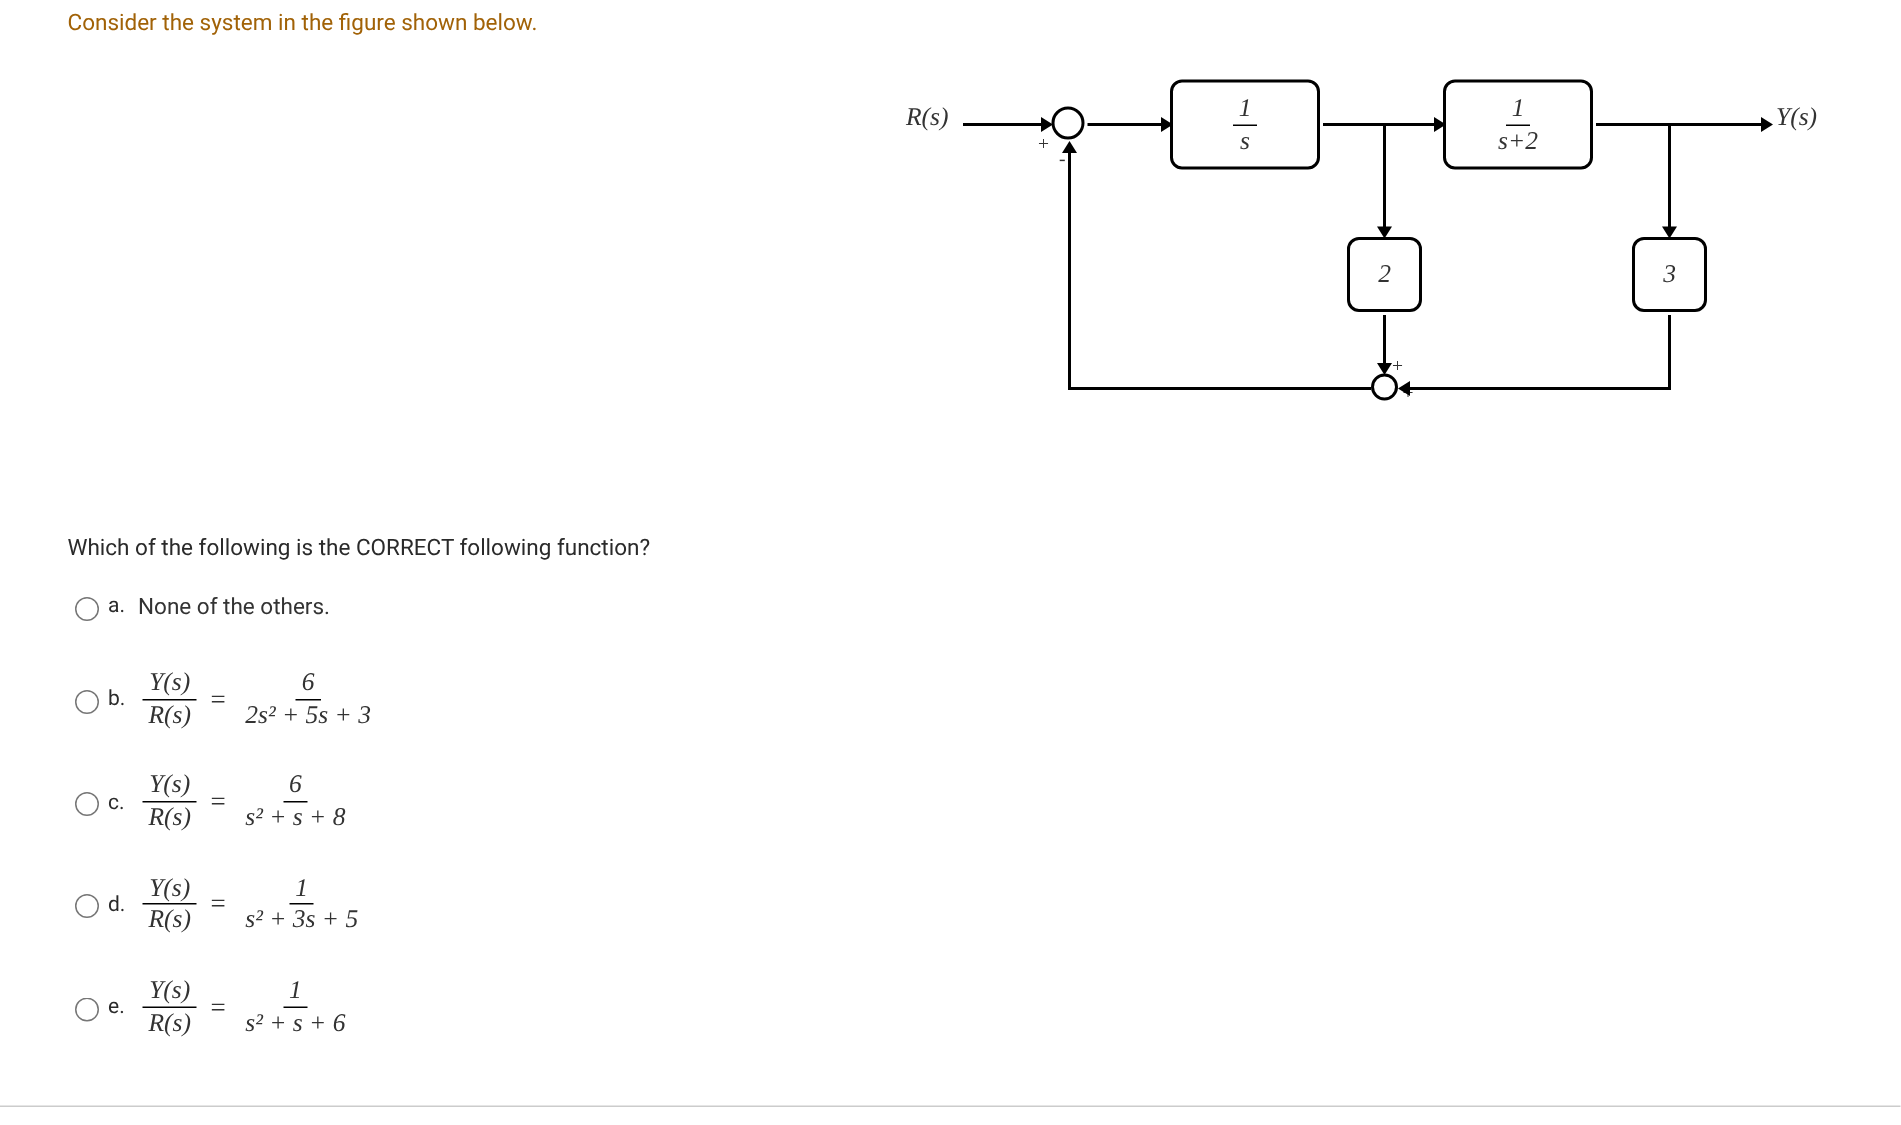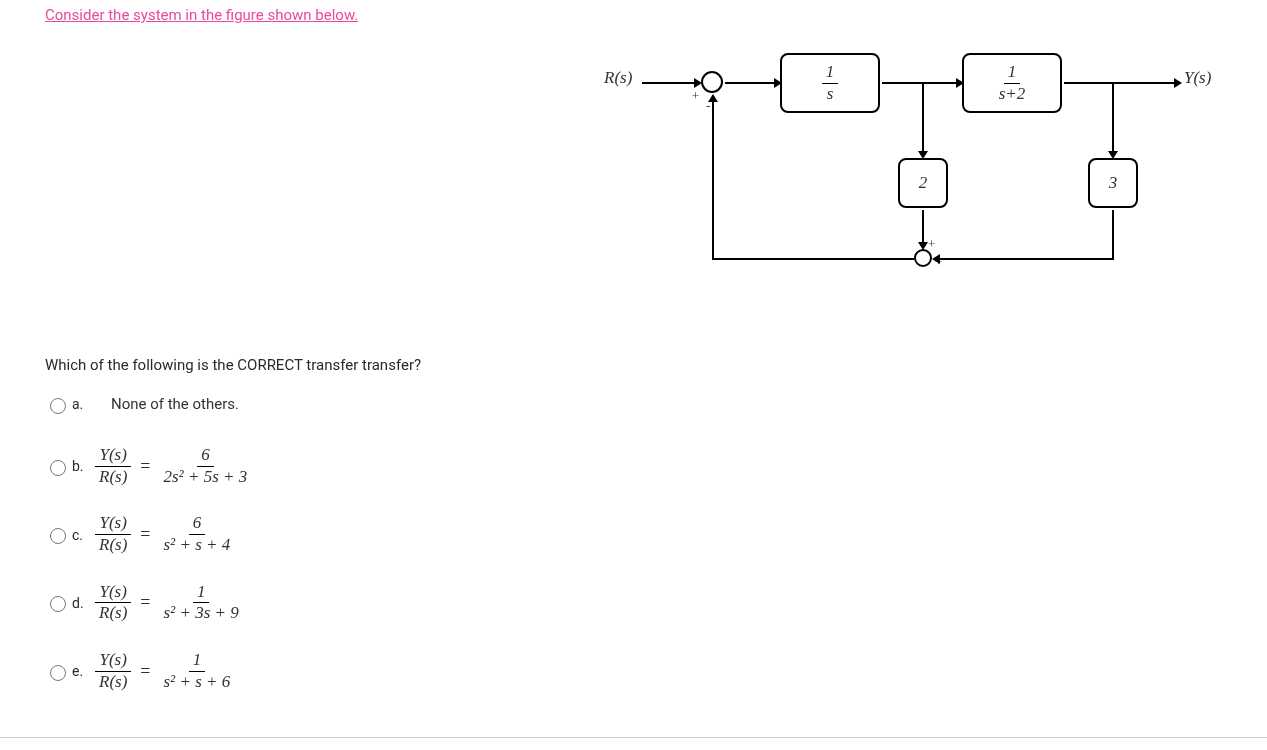--- a/index.html
+++ b/index.html
@@ -11,22 +11,21 @@
     color: #333;
     background: #fff;
     width: 1267px;
     height: 750px;
     position: relative;
   }
   .question-text {
     position: absolute;
     left: 45px;
     top: 6px;
-    color: #ec4899;
-    text-decoration: underline;
+    color: #a16207;
   }
   .subquestion {
     position: absolute;
     left: 45px;
     top: 356px;
     color: #2a2a2a;
   }
   .options {
     position: absolute;
     left: 45px;
@@ -62,21 +61,21 @@
     flex-direction: column;
     align-items: center;
     vertical-align: middle;
     margin: 0 3px;
     font-size: 17px;
     line-height: 1.1;
   }
   .frac .num { border-bottom: 1px solid #000; padding: 0 4px 1px 4px; white-space: nowrap; }
   .frac .den { padding: 1px 4px 0 4px; white-space: nowrap; }
   .eq { margin: 0 6px; font-style: normal; }
-  .plain-text { font-style: normal; font-family: inherit; font-size: 15px; margin-left: 19px; }
+  .plain-text { font-style: normal; font-family: inherit; font-size: 15px; }
 
   
   .diagram {
     position: absolute;
     left: 600px;
     top: 50px;
     width: 640px;
     height: 260px;
     font-family: "Times New Roman", Times, serif;
     font-style: italic;
@@ -199,21 +198,21 @@
   <div class="sign" style="left:328px; top:186px;">+</div>
   <div class="sign" style="left:335px; top:204px;">+</div>
 
   <div class="vline" style="left:512px; top:160px; height:49px;"></div>
   <div class="hline arrowL" style="left:334px; top:208px; width:180px;"></div>
 
   <div class="hline" style="left:112px; top:208px; width:202px;"></div>
   <div class="vline arrowU" style="left:112px; top:46px; height:163px;"></div>
 </div>
 
-<div class="subquestion">Which of the following is the CORRECT transfer transfer?</div>
+<div class="subquestion">Which of the following is the CORRECT following function?</div>
 
 <div class="options">
 
   <div class="option">
     <input type="radio" name="answer" style="">
     <span class="label-letter">a.</span>
     <span class="plain-text">None of the others.</span>
   </div>
 
   <div class="option">
@@ -236,37 +235,37 @@
     <input type="radio" name="answer" style="">
     <span class="label-letter">c.</span>
     <span class="formula">
       <span class="frac">
           <span class="num">Y(s)</span>
           <span class="den">R(s)</span>
         </span>
       <span class="eq">=</span>
       <span class="frac">
           <span class="num">6</span>
-          <span class="den">s² + s + 4</span>
+          <span class="den">s² + s + 8</span>
         </span>
     </span>
   </div>
 
   <div class="option">
     <input type="radio" name="answer" style="">
     <span class="label-letter">d.</span>
     <span class="formula">
       <span class="frac">
           <span class="num">Y(s)</span>
           <span class="den">R(s)</span>
         </span>
       <span class="eq">=</span>
       <span class="frac">
           <span class="num">1</span>
-          <span class="den">s² + 3s + 9</span>
+          <span class="den">s² + 3s + 5</span>
         </span>
     </span>
   </div>
 
   <div class="option">
     <input type="radio" name="answer" style="">
     <span class="label-letter">e.</span>
     <span class="formula">
       <span class="frac">
           <span class="num">Y(s)</span>

